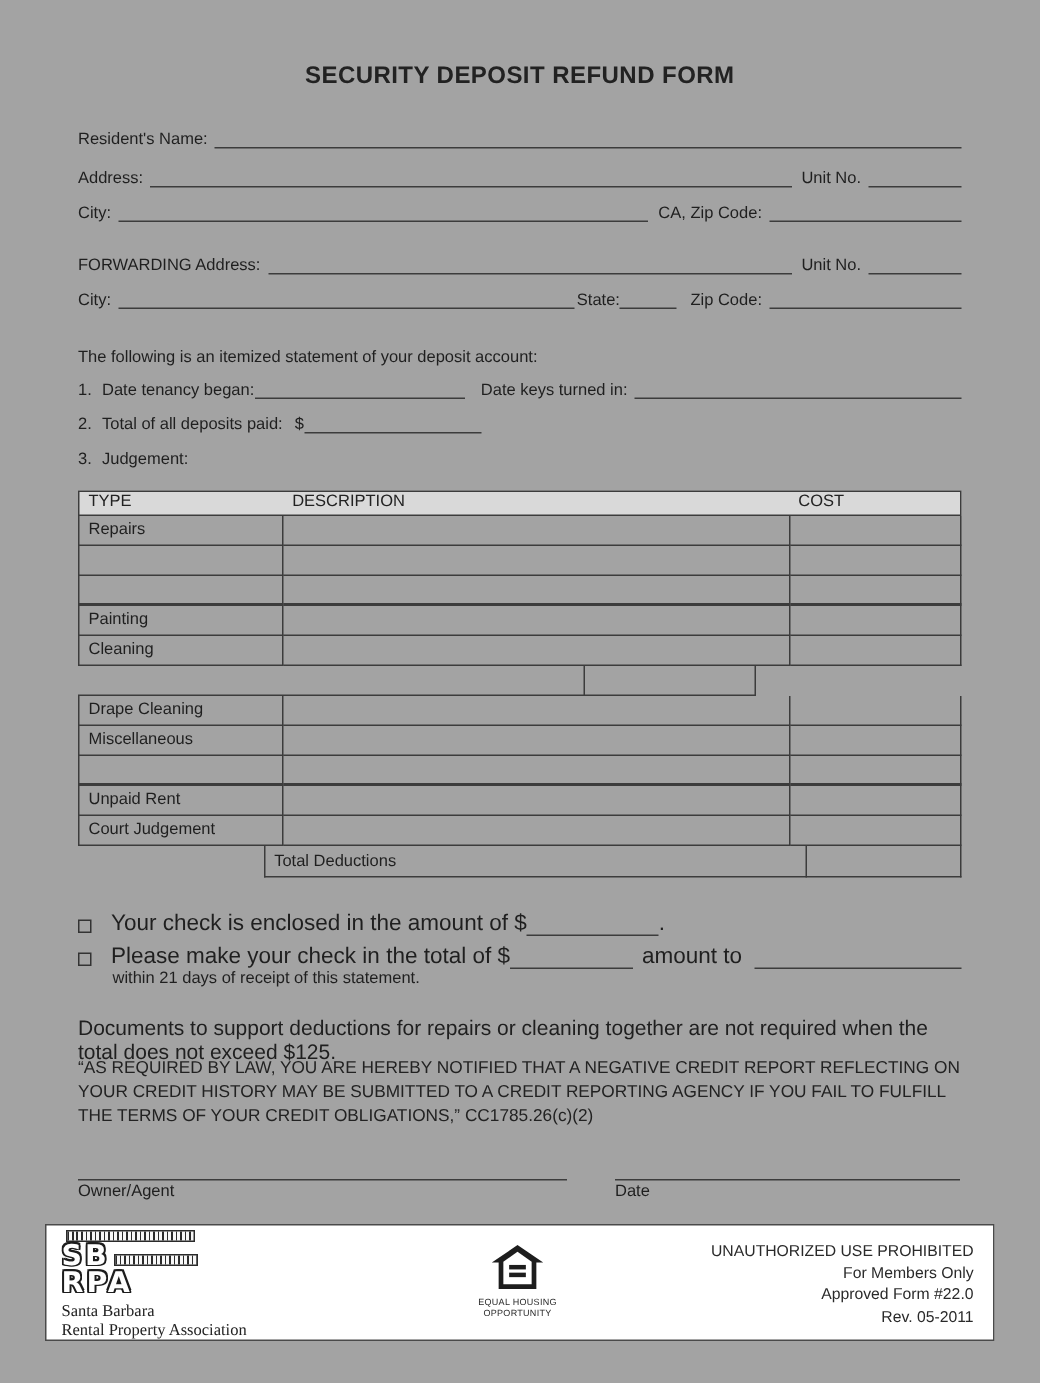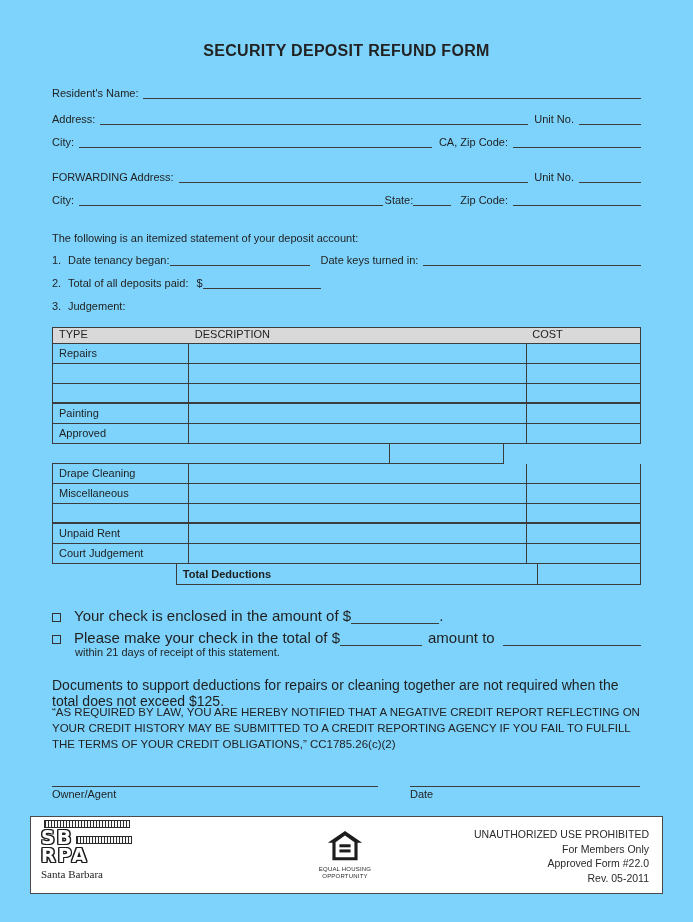--- a/index.html
+++ b/index.html
@@ -3,21 +3,21 @@
 <meta charset="utf-8">
 <style>
   :root{
     --line:#3c3c3c;
     --txt:#1f1f1f;
     --hdr-bg:#d9d9d9;
   }
   *{box-sizing:border-box;margin:0;padding:0;}
   html,body{background:#e8e8e8;}
   .page{
-    position:relative;width:693px;height:922px;background:#7dd3fc;
+    position:relative;width:693px;height:922px;background:#a3a3a3;
     font-family:"Liberation Sans", sans-serif;color:var(--txt);
     margin:0 auto;overflow:hidden;
   }
   .content{padding:0 52px;}
   h1.title{font-size:16px;font-weight:bold;text-align:center;margin-top:42px;height:18px;letter-spacing:.3px;color:#222;}
   .frow{display:flex;align-items:flex-end;height:16px;font-size:11px;}
   .lbl{white-space:nowrap;padding-right:5px;}
   .fill{border-bottom:1.1px solid var(--line);height:14px;flex:1;}
   .fill.fixed{flex:0 0 auto;}
   .mt23{margin-top:23px}.mt19{margin-top:19px}.mt10{margin-top:10px}.mt7{margin-top:7px}
@@ -31,21 +31,21 @@
   .th{padding-left:6px;}
   .th.c1{width:136px;}.th.c2{width:338px;}.th.c3{width:114px;}
   .trow{display:flex;height:20px;}
   .td{border-right:1.2px solid var(--line);border-bottom:1.2px solid var(--line);padding:3px 0 0 6px;}
   .td.c1{width:137px;border-left:1.4px solid var(--line);}
   .td.c2{width:338px;}
   .td.c3{width:114px;border-right:1.4px solid var(--line);}
   .trow.thick .td{border-bottom-width:2.2px;}
   .trow-total{display:flex;height:21px;}
   .spacer{width:137px;}
-  .td-total{border-left:1.2px solid var(--line);border-right:1.2px solid var(--line);border-bottom:1.4px solid var(--line);width:400px;font-weight:bold;padding:4px 0 0 6px;}
+  .td-total{border-left:1.2px solid var(--line);border-right:1.2px solid var(--line);border-bottom:1.4px solid var(--line);width:400px;font-weight:normal;padding:4px 0 0 6px;}
   .td-total-cost{border-right:1.4px solid var(--line);border-bottom:1.4px solid var(--line);width:114px;}
   
   .chkrow{display:flex;align-items:flex-end;height:16px;font-size:15px;}
   .cb{flex:0 0 9px;width:9px;height:9px;border:1.2px solid #333;margin:0 13px 2px 0;}
   .chktext{white-space:nowrap;}
   .cont-line{font-size:11px;height:15px;padding-left:23px;}
   .note{font-size:14px;height:15px;}
   .legal{font-size:11.5px;line-height:16px;color:#222;}
   
   .sigrow{display:flex;margin-top:19px;height:16px;}
@@ -153,21 +153,21 @@
         <span class="td c1"></span>
         <span class="td c2"></span>
         <span class="td c3"></span>
       </div>
       <div class="trow">
         <span class="td c1">Painting</span>
         <span class="td c2"></span>
         <span class="td c3"></span>
       </div>
       <div class="trow">
-        <span class="td c1">Approved</span>
+        <span class="td c1">Cleaning</span>
         <span class="td c2"></span>
         <span class="td c3"></span>
       </div>
       <div class="trow">
         <span class="td c2"></span>
         <span class="td c3"></span>
       </div>
       <div class="trow">
         <span class="td c1">Drape Cleaning</span>
         <span class="td c2"></span>
@@ -235,20 +235,21 @@
       <div class="logo">
         <div class="roof roof1"></div>
         <div class="lrow">
           <span class="logo-letters">SB</span>
           <span class="roof roof2"></span>
         </div>
         <span class="logo-letters">RPA</span>
       </div>
       <div class="org">
         <div>Santa Barbara</div>
+        <div>Rental Property Association</div>
       </div>
     </div>
 
     <div class="f-mid">
       <svg viewBox="0 0 24 21" width="36" height="30">
         <path d="M12 0 L24 8.2 L20.8 8.2 L20.8 20.5 L3.2 20.5 L3.2 8.2 L0 8.2 Z" fill="#1d1d1d"></path>
         <path d="M12 3.2 L18.6 7.8 L18.6 18.3 L5.4 18.3 L5.4 7.8 Z" fill="#ffffff"></path>
         <rect x="8.1" y="9.3" width="7.8" height="2.1" fill="#1d1d1d"></rect>
         <rect x="8.1" y="12.9" width="7.8" height="2.1" fill="#1d1d1d"></rect>
       </svg>

